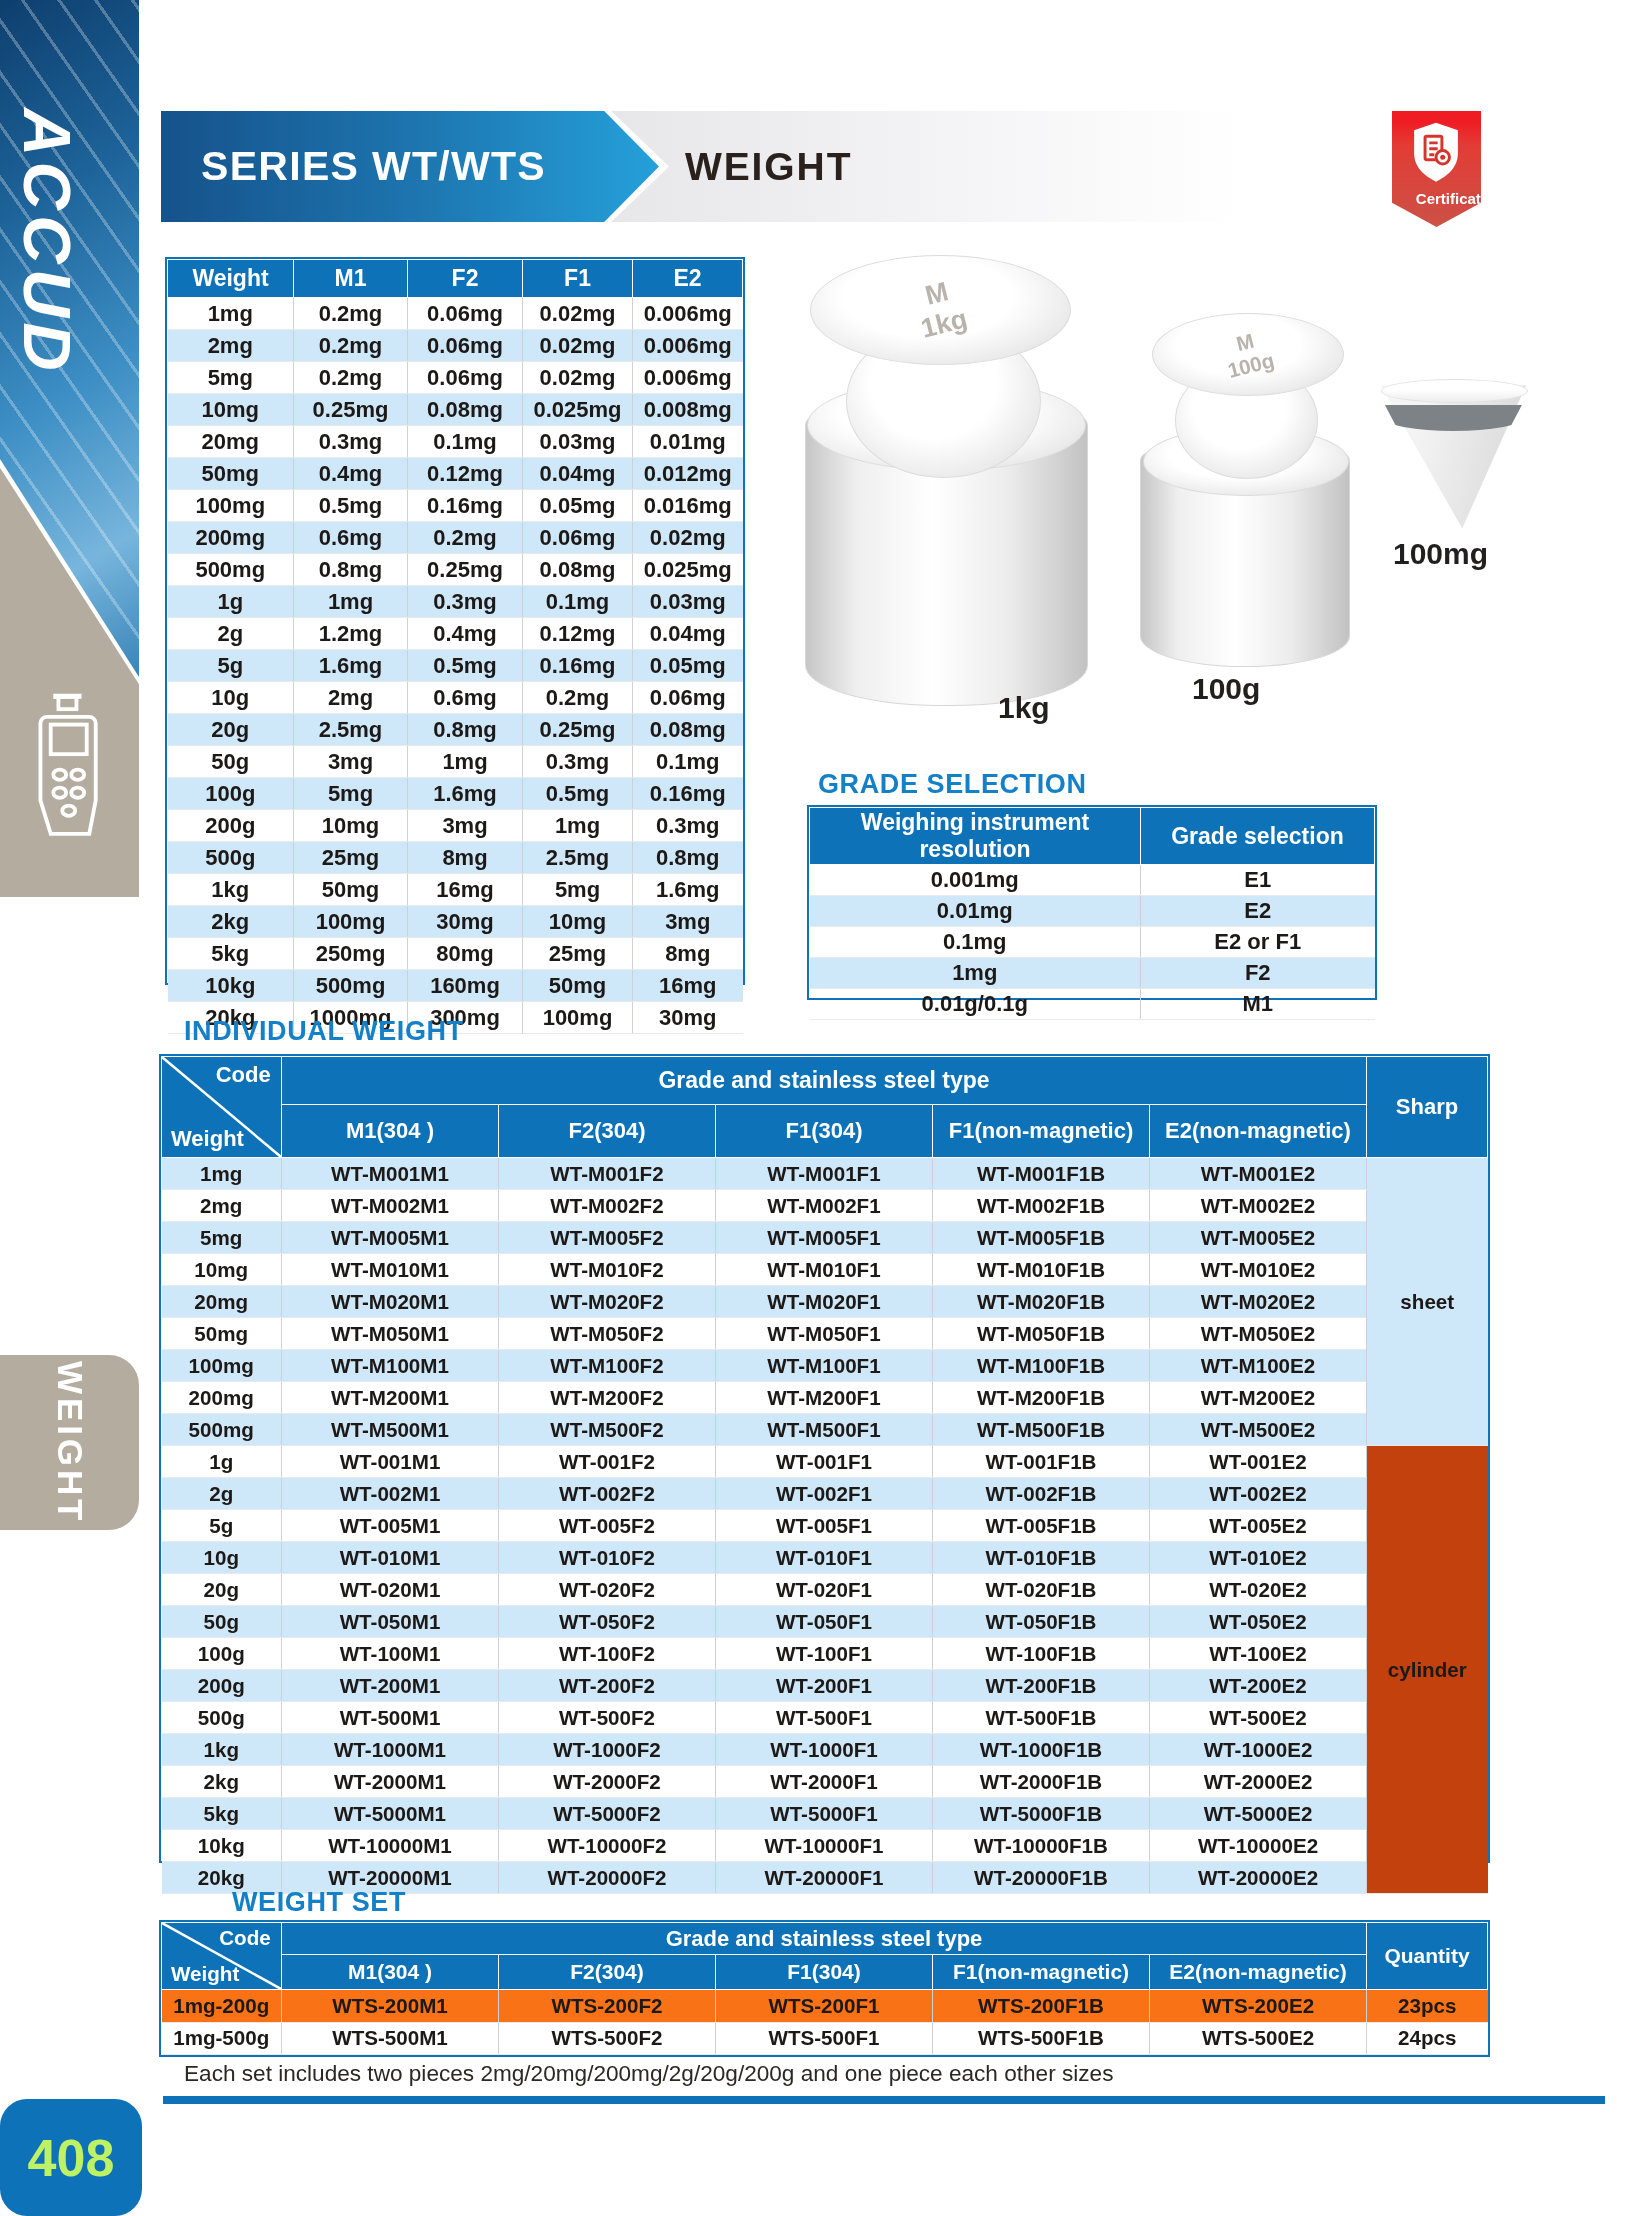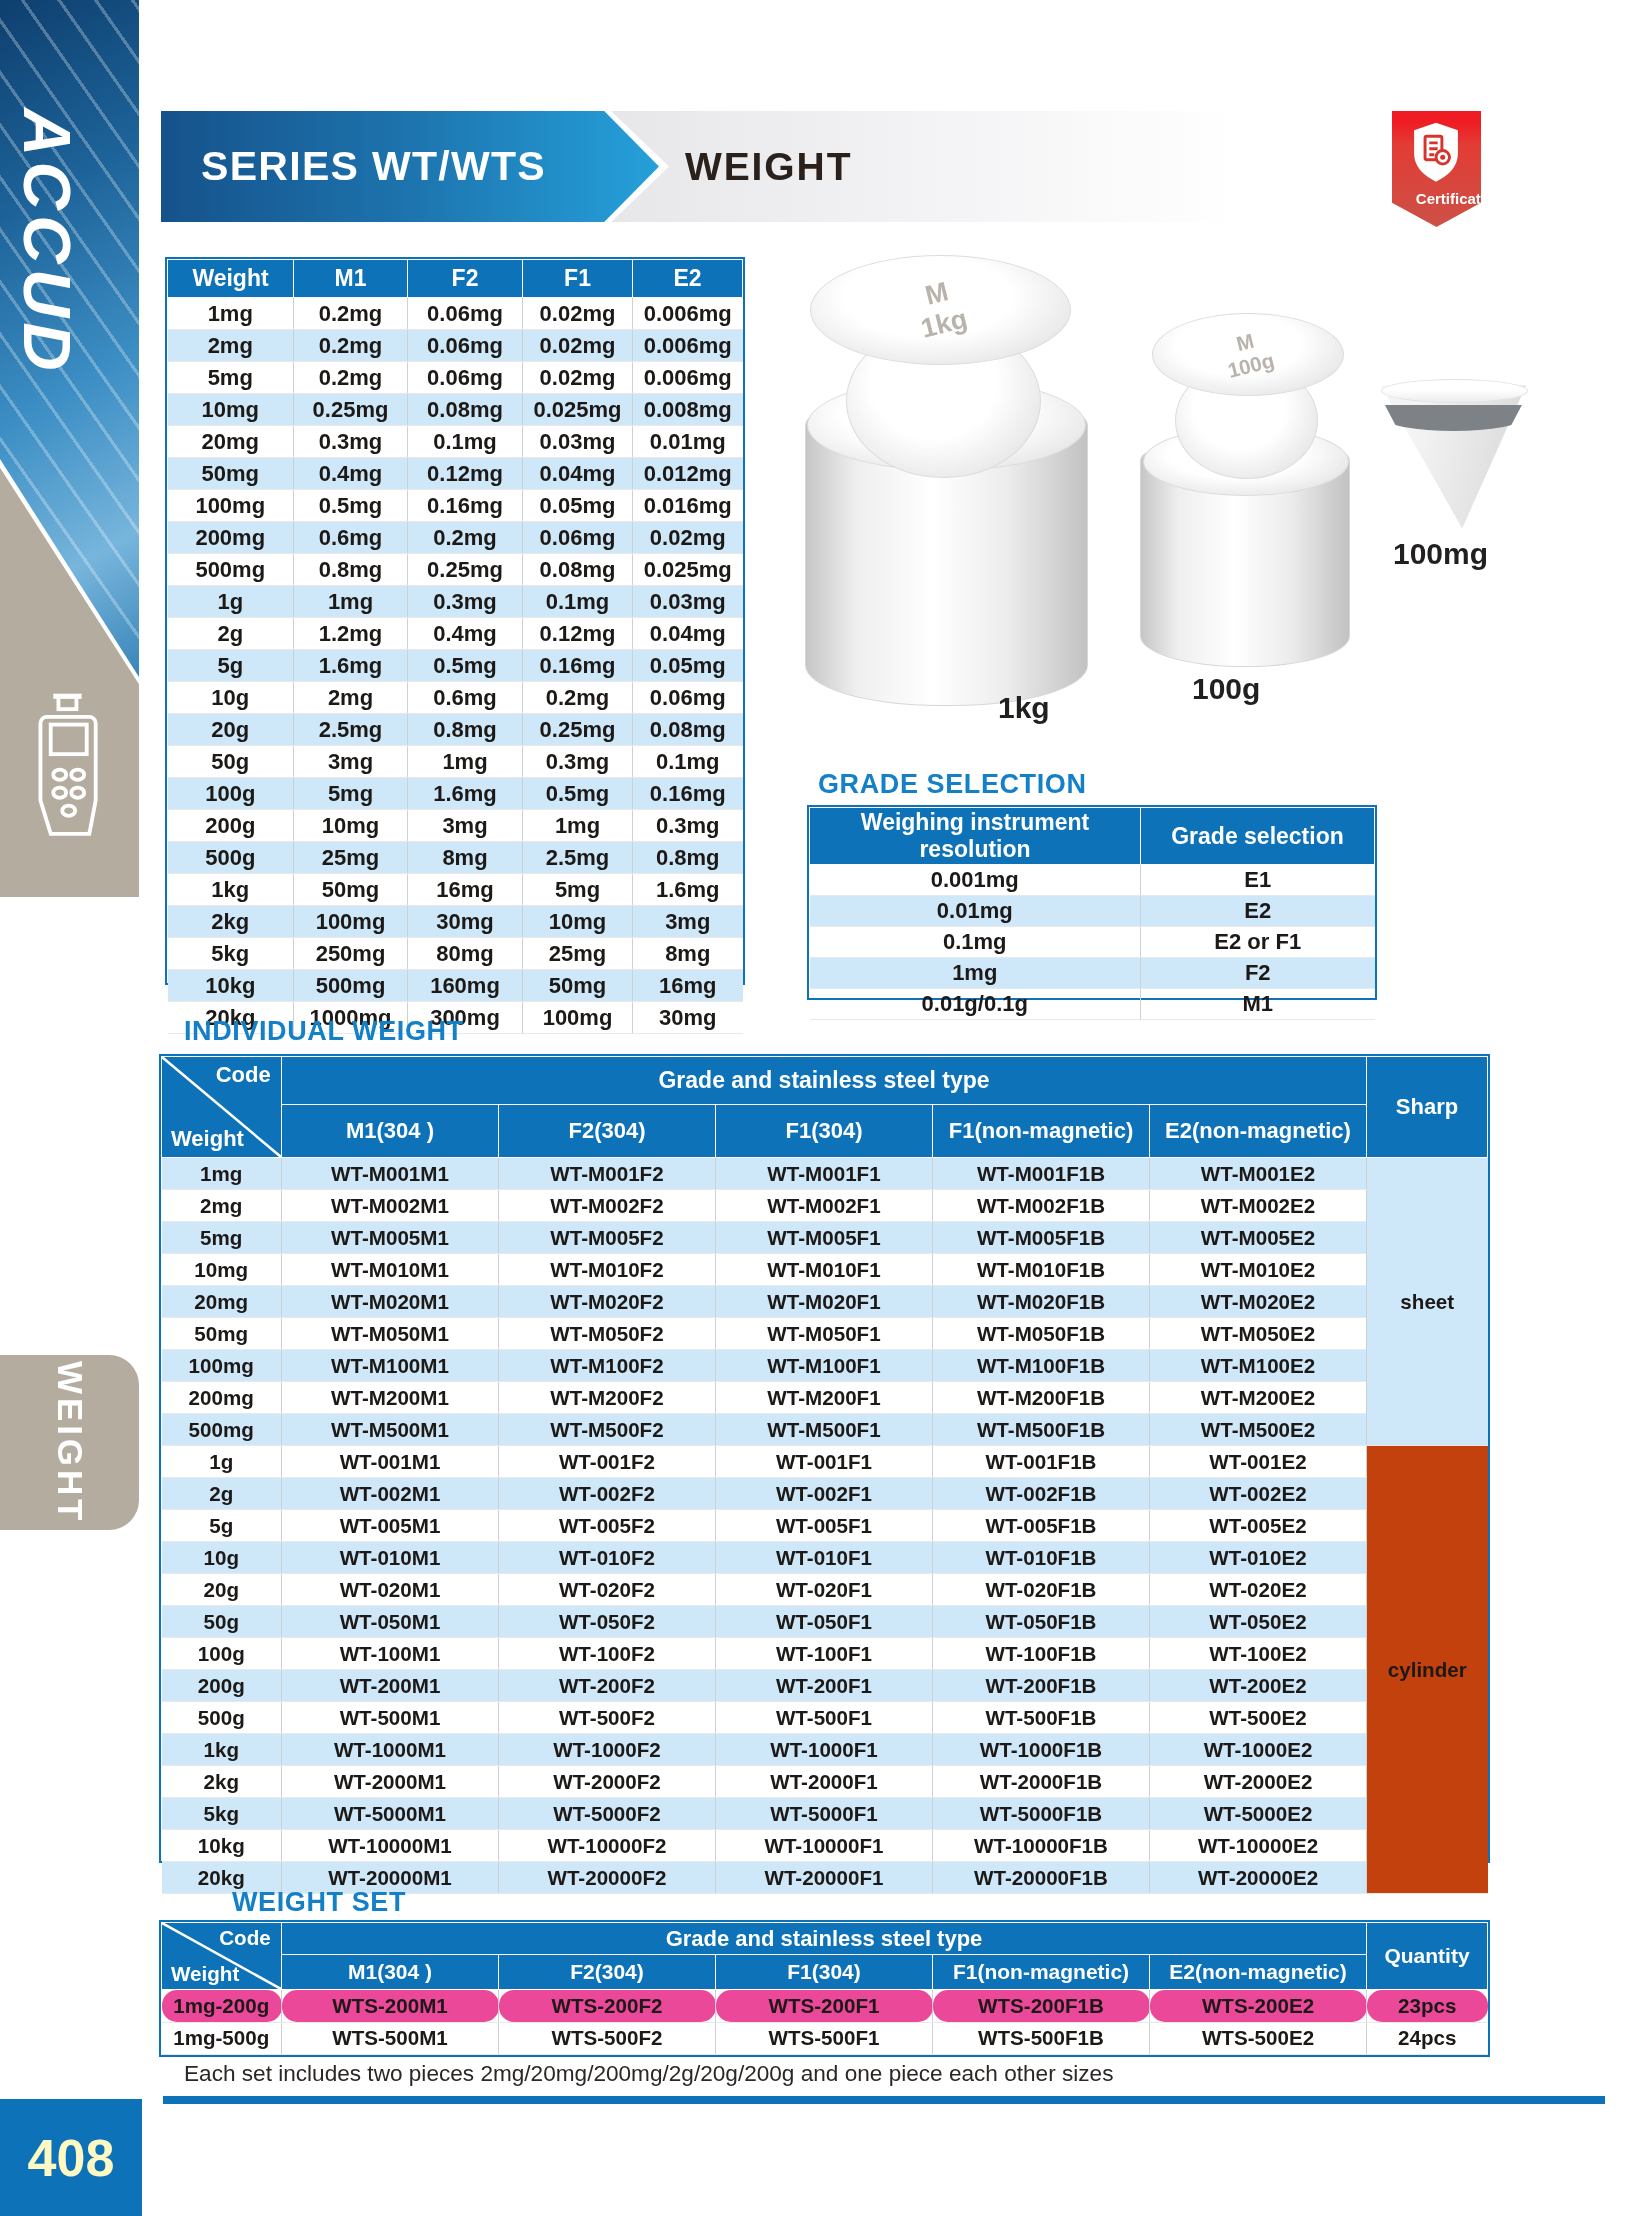--- a/index.html
+++ b/index.html
@@ -62,21 +62,21 @@
   .grade-wrap{left:807px;top:805px;width:566px;height:191px;}
   .grade-wrap th{font-size:23px;height:36px;}
   .grade-wrap td{font-size:22px;height:28px;}
 
   .ind-wrap{left:159px;top:1054px;width:1327px;height:805px;}
   .ind-wrap th{font-size:22px;}
   .ind-wrap td{font-size:20.6px;height:29px;}
   .set-wrap{left:159px;top:1920px;width:1327px;height:133px;}
   .set-wrap th{font-size:21px;}
   .set-wrap td{font-size:20.6px;height:29px;}
-  tr.band-light td{background:#ec4899;border-radius:15px;}
+  tr.band-light td{background:#f97316;}
 
   .corner{position:relative;padding:0;}
   .corner .c-top{position:absolute;top:5.2px;right:10.3px;font-size:22px;}
   .corner .c-bot{position:absolute;bottom:5.2px;left:9px;font-size:22px;}
   .corner svg{position:absolute;left:0;top:0;width:100%;height:100%;}
   .sharp-cell{background:#cfe8f9;font-size:22px;border-left:1.3px solid #cdd1d5;}
   .cyl-cell{background:#c2410c;font-size:22px;border-left:1.3px solid #cdd1d5;}
 
   .note{left:184px;top:2061px;font-size:22.6px;color:#2b2724;letter-spacing:0px;}
 
@@ -93,21 +93,21 @@
     clip-path:polygon(0 0,100% 0,56% 100%);
     background:linear-gradient(100deg,#f4f4f4 25%,#dcdcdc 85%);}
   .cone .cone-band{position:absolute;left:3.9px;top:26px;width:137px;height:26px;
     clip-path:polygon(0 0,100% 0,90% 100%,10% 100%);background:#7d8286;border-radius:0 0 60% 60%;}
   .cone .cone-cap{position:absolute;left:0;top:0;width:100%;height:22px;border-radius:50%;
     background:linear-gradient(180deg,#ffffff 45%,#ececec 100%);border:0.6px solid #e2e2e2;}
 
   
   .footer-bar{left:163px;top:2096px;width:1442px;height:7.7px;background:#0d72b8;}
   .footer-page{left:0;top:2099px;width:142px;height:117px;background:#0d72b8;
-    display:flex;align-items:center;justify-content:center;color:#fef9c3;font-weight:bold;font-size:52px;}
+    display:flex;align-items:center;justify-content:center;color:#bef264;font-weight:bold;font-size:52px;border-radius:27px;}
 </style>
 </head>
 <body>
 
 <div class="page">
 
   <div class="abs sidebar-photo"></div>
   <div class="abs accud-logo">ACCUD</div>
   <div class="abs sidebar-taupe"></div>
   <svg class="abs gauge-svg" width="72" height="161" viewBox="0 0 112 250">

